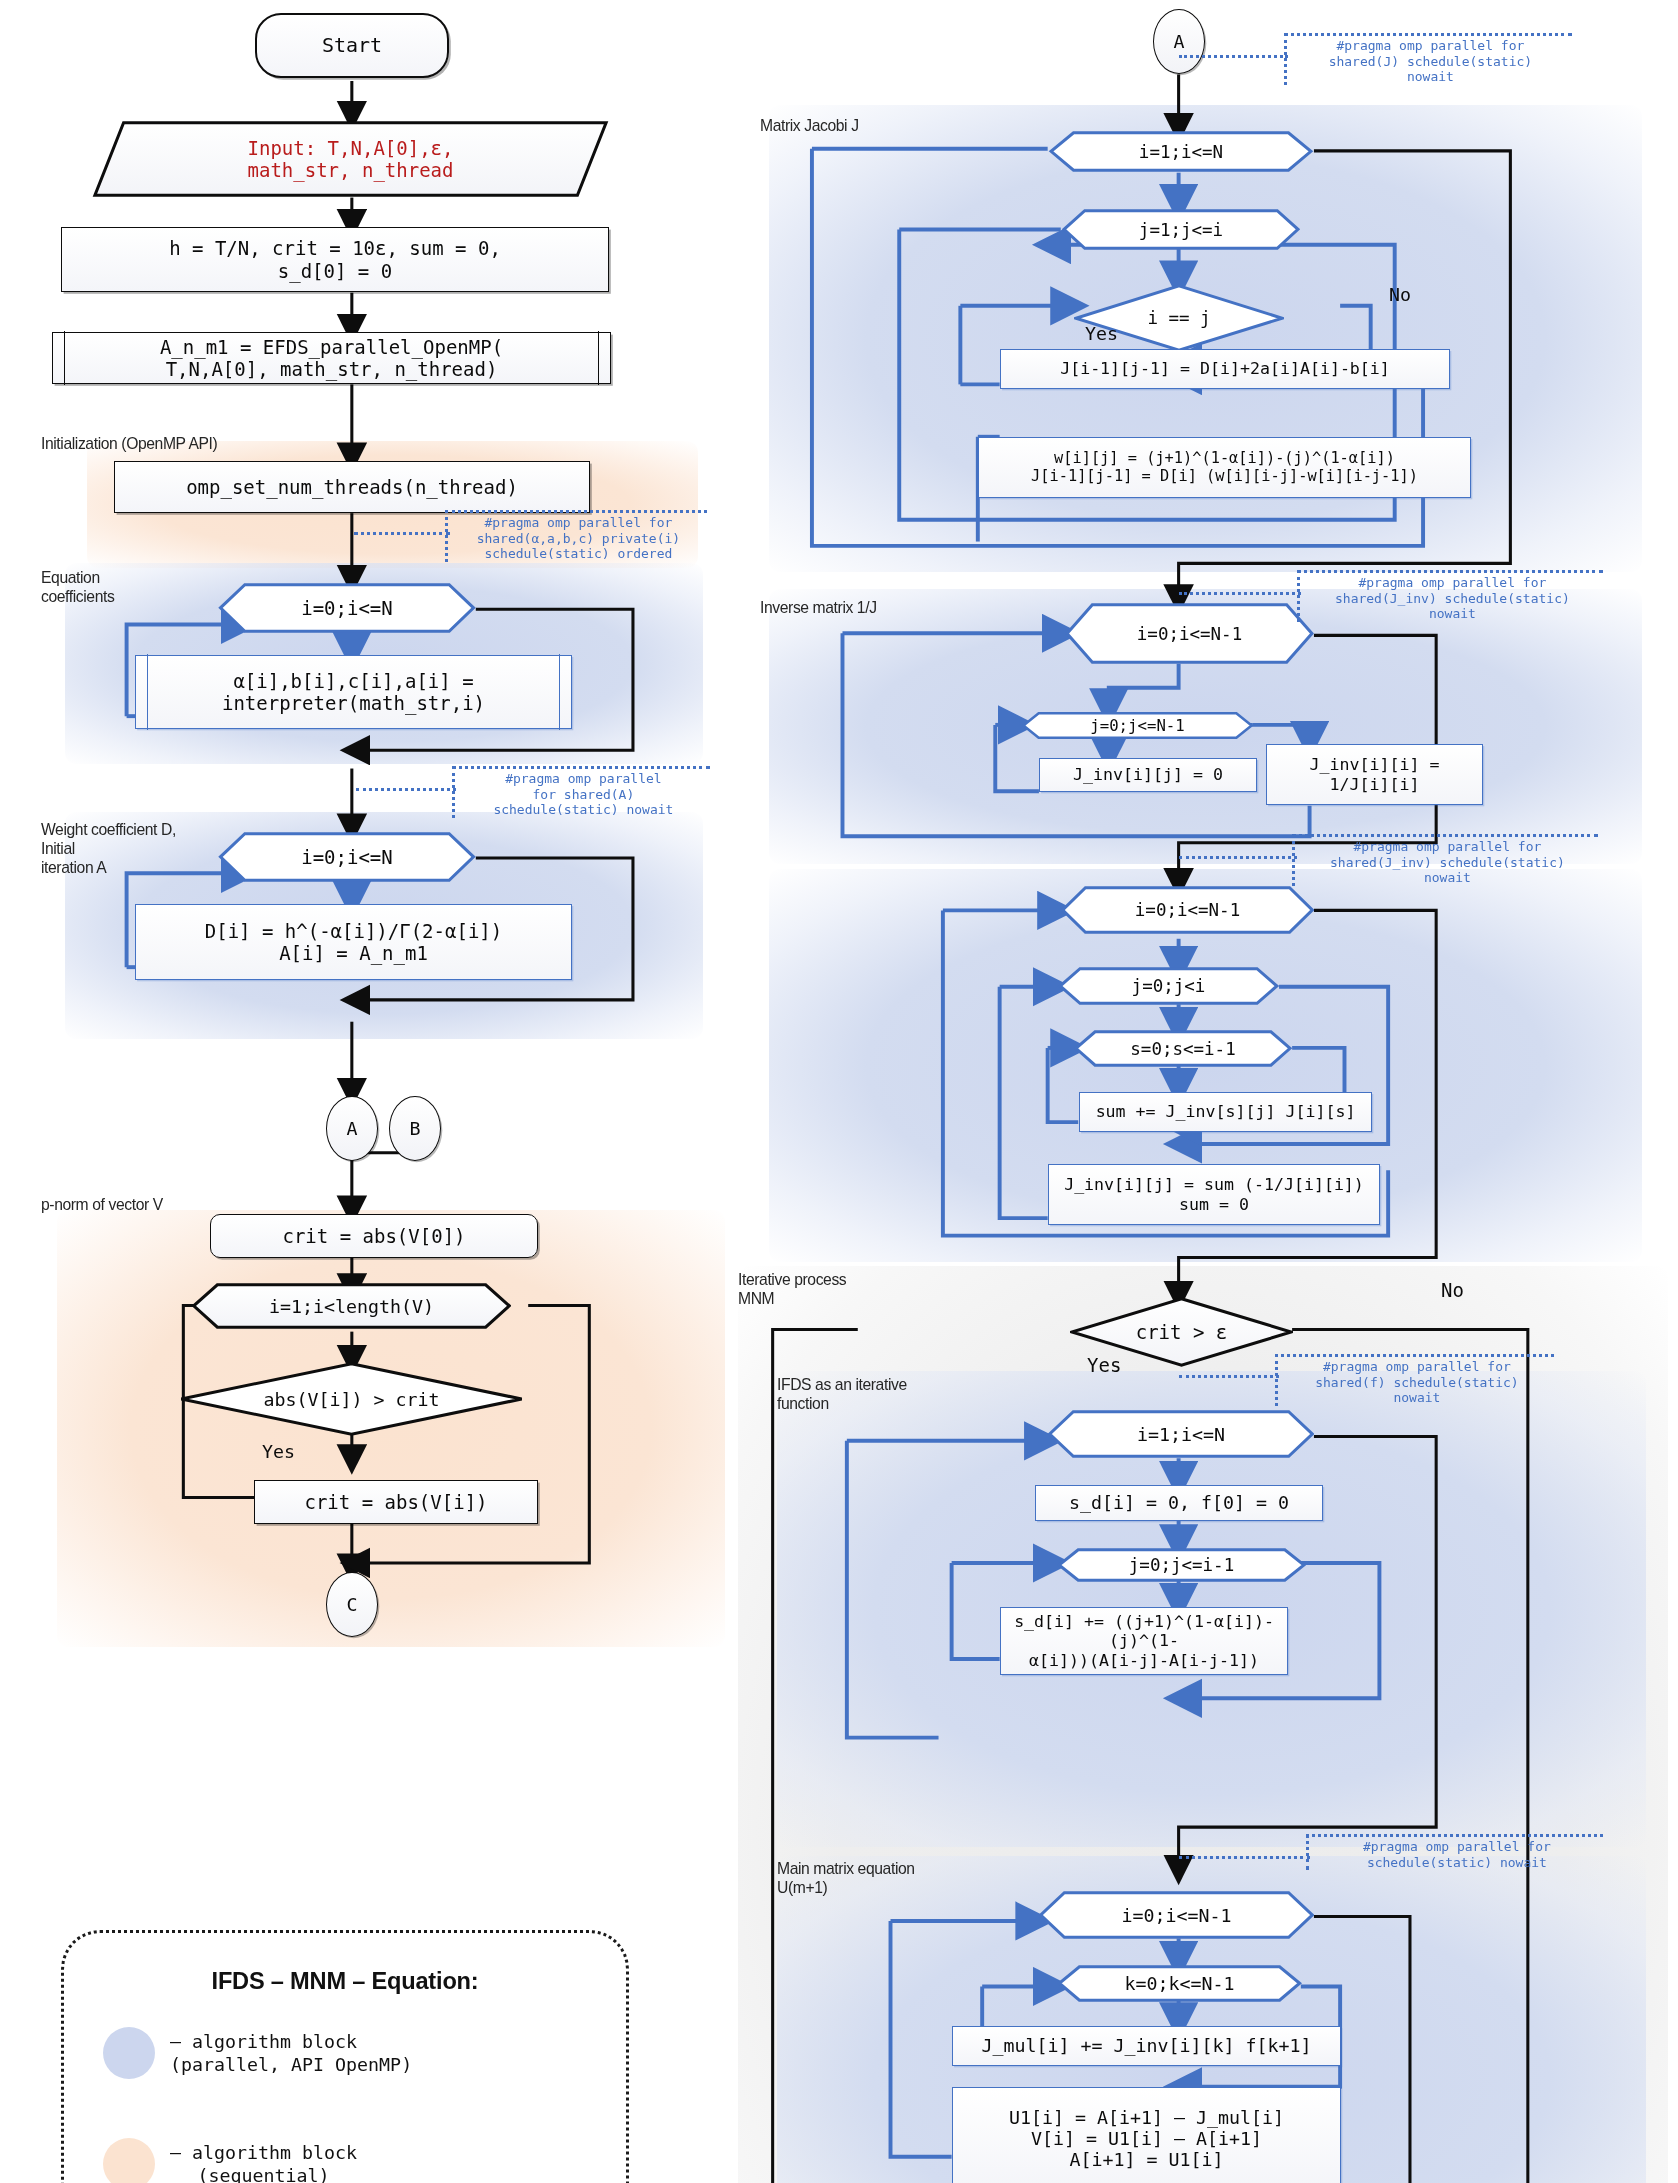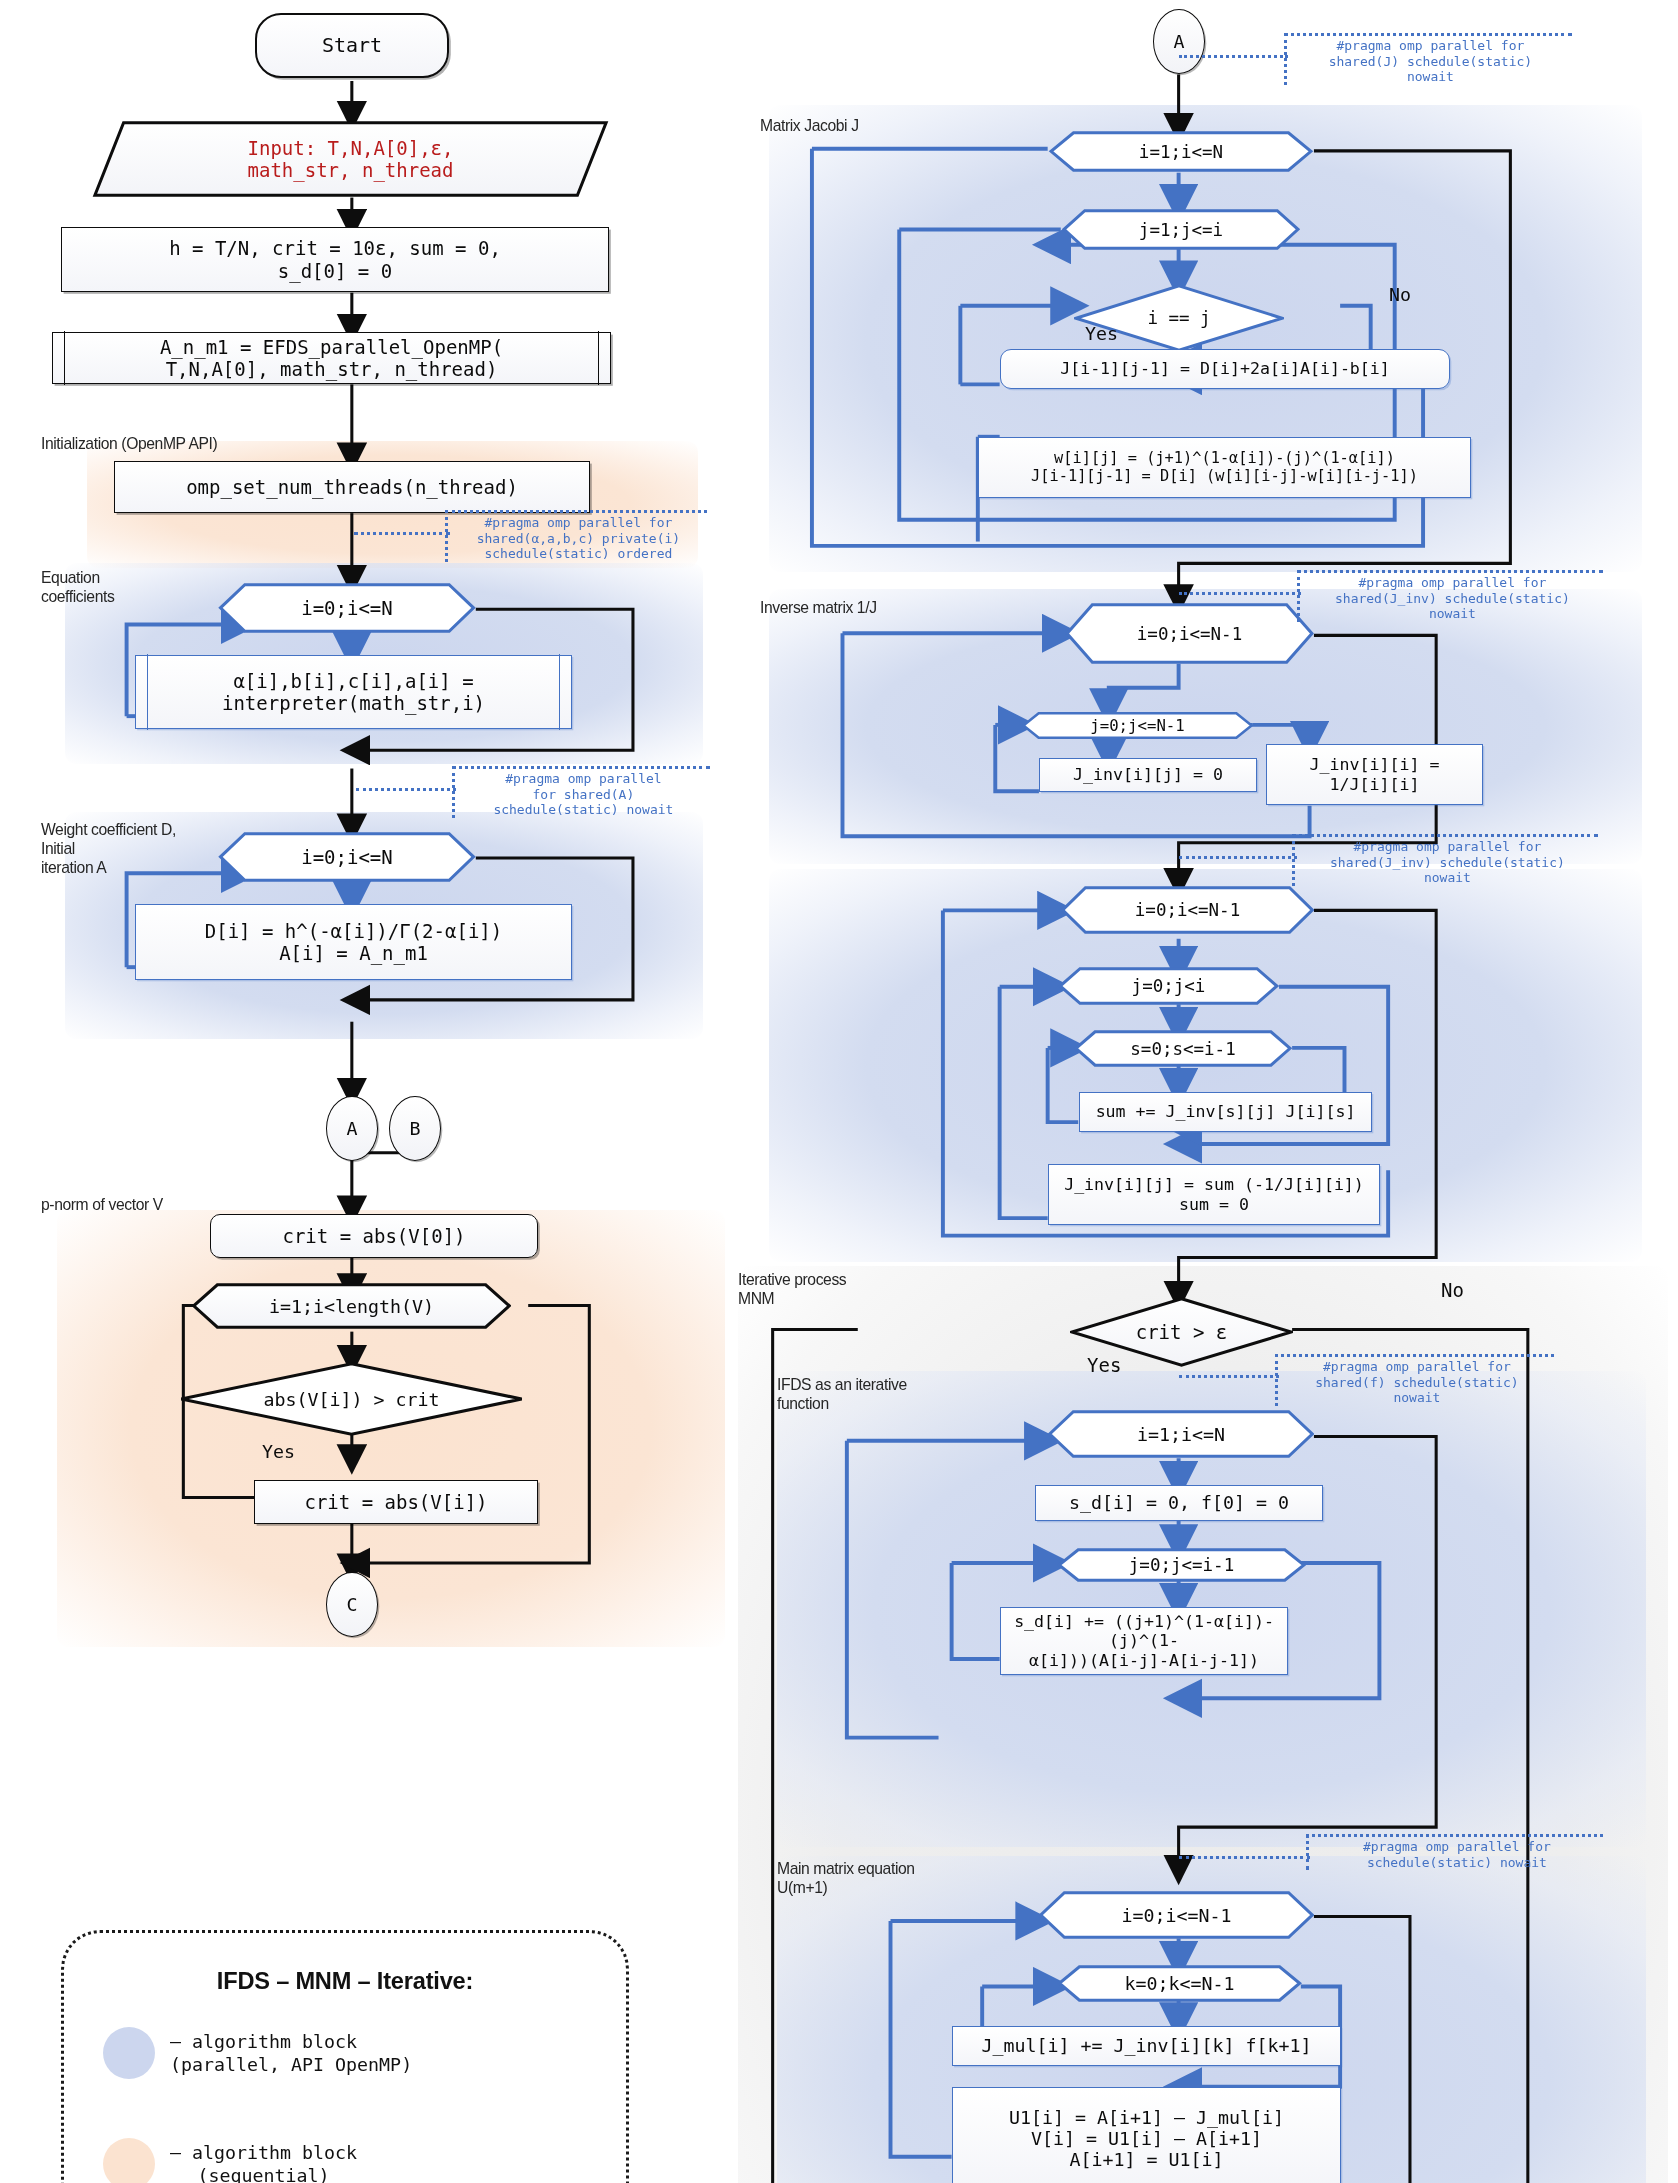--- a/index.html
+++ b/index.html
@@ -343,21 +343,21 @@
     <div class="hextext" style="font-size:17.5px;">j=1;j&lt;=i</div>
   </div>
 
   <div class="diawrap" style="left:1074px;top:284px;width:210px;height:68px;">
     <svg width="210" height="68" viewBox="0 0 480 155" style="position:absolute;left:0;top:0;">
       <polygon points="240,4 476,78 240,151 4,78" fill="#ffffff" stroke="#4472c4" stroke-width="7"></polygon>
     </svg>
     <div class="diatext" style="font-size:17.5px;">i == j</div>
   </div>
 
-  <div class="node proc-b" style="left:1000px;top:349px;width:450px;height:40px;font-size:16.6px;border-radius:11px;">J[i-1][j-1] = D[i]+2a[i]A[i]-b[i]</div>
+  <div class="node proc-b" style="left:1000px;top:349px;width:450px;height:40px;font-size:16.6px;">J[i-1][j-1] = D[i]+2a[i]A[i]-b[i]</div>
 
   <div class="node proc-b" style="left:978px;top:437px;width:493px;height:61px;font-size:15.3px;">w[i][j] = (j+1)^(1-α[i])-(j)^(1-α[i])
 J[i-1][j-1] = D[i] (w[i][i-j]-w[i][i-j-1])</div>
 
   <div class="yn" style="left:1389px;top:284px;font-size:18.3px;">No</div>
   <div class="yn" style="left:1085px;top:323px;font-size:18.3px;">Yes</div>
 
   <div class="hexwrap" style="left:1065px;top:603px;width:249px;height:61px;">
     <svg width="249" height="61" viewBox="0 0 570 140" style="position:absolute;left:0;top:0;">
       <polygon points="62,4 508,4 566,70 508,136 62,136 4,70" fill="#ffffff" stroke="#4472c4" stroke-width="7"></polygon>
@@ -486,21 +486,21 @@
   <div class="pragma-lead" style="left:1179px;top:1375px;width:100px;"></div>
   <div class="pragma" style="left:1275px;top:1354px;width:279px;">#pragma omp parallel for
 shared(f) schedule(static)
 nowait</div>
 
   <div class="pragma-lead" style="left:1179px;top:1856px;width:131px;"></div>
   <div class="pragma" style="left:1306px;top:1834px;width:297px;">#pragma omp parallel for
 schedule(static) nowait</div>
 
   <div id="legend" style="left:61px;top:1930px;width:568px;height:441px;">
-    <div class="ltitle" style="position:absolute;left:0;top:35px;width:100%;">IFDS – MNM – Iterative:</div>
+    <div class="ltitle" style="position:absolute;left:0;top:35px;width:100%;">IFDS – MNM – Equation:</div>
 
     <div class="lrow" style="left:39px;top:94px;width:489px;">
       <div class="ldot" style="background:#ccd6ee;"></div>
       <div class="ltext">– algorithm block
 (parallel, API OpenMP)</div>
     </div>
 
     <div class="lrow" style="left:39px;top:205px;width:489px;">
       <div class="ldot" style="background:#fbe3d0;"></div>
       <div class="ltext" style="text-align:center;">– algorithm block

